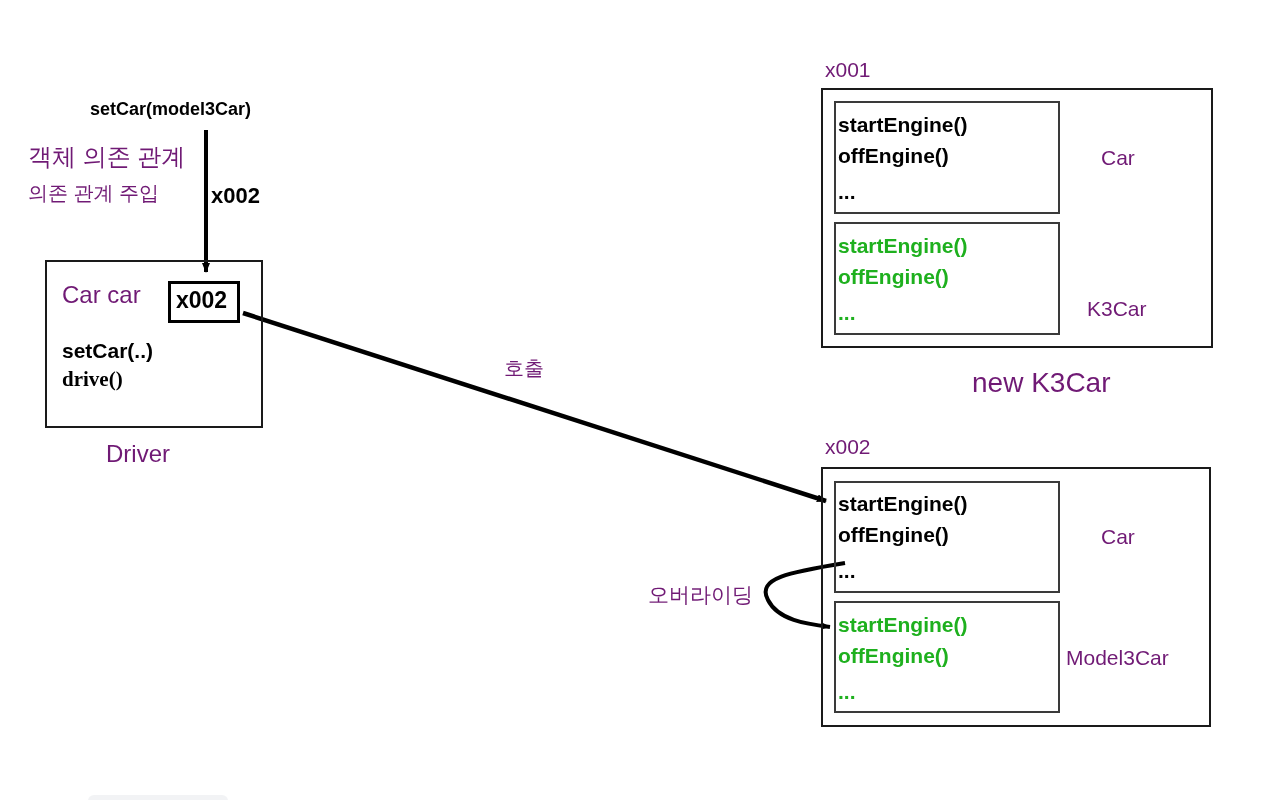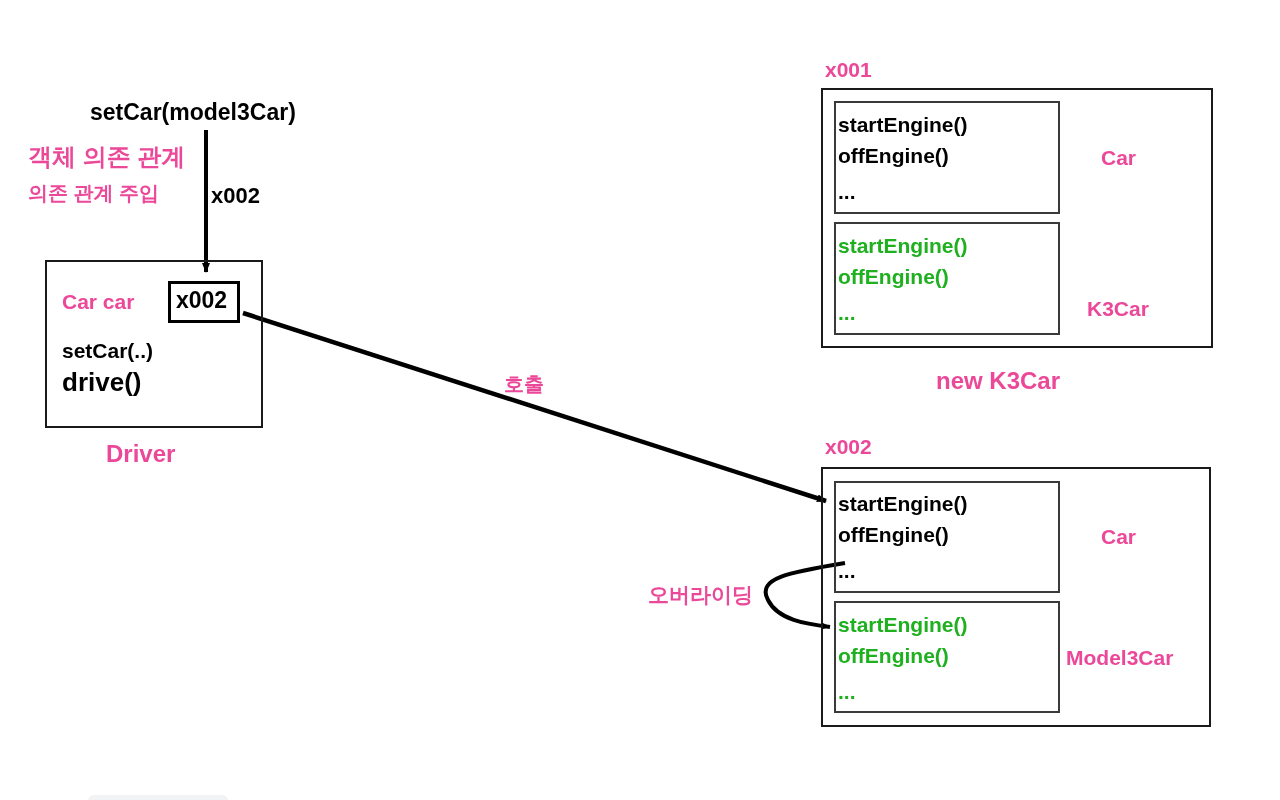--- a/index.html
+++ b/index.html
@@ -25,22 +25,22 @@
     pointer-events: none;
   }
   .txt {
     position: absolute;
     white-space: nowrap;
     line-height: 1.1;
   }
 
   
   .gray-bold {
-    color: #ec4899;
-    font-weight: bold;
+    color: #701a75;
+    font-weight: normal;
   }
   .black-bold {
     color: #000000;
     font-weight: bold;
   }
   .green-bold {
     color: #1eb01e;
     font-weight: bold;
   }
 
@@ -61,47 +61,47 @@
     position: absolute;
     border: 3px solid #000000;
     background: #ffffff;
     box-sizing: border-box;
   }
 
   
   #driver-box        { left: 45px;  top: 260px; width: 218px; height: 168px; }
   #driver-slot-box   { left: 168px; top: 281px; width: 72px;  height: 42px;  }
   #driver-slot-value { left: 176px; top: 288px; font-size: 23px; }
-  #driver-field-label{ left: 62px;  top: 290px; font-size: 21px; }
+  #driver-field-label{ left: 62px;  top: 282px; font-size: 24px; }
   #driver-method-1   { left: 62px;  top: 339px; font-size: 21px; }
-  #driver-method-2   { left: 62px;  top: 368px; font-size: 26px; }
+  #driver-method-2   { left: 62px;  top: 368px; font-size: 21px; font-family: Liberation Serif, serif; }
   #driver-caption    { left: 106px; top: 441px; font-size: 24px; }
 
   
-  #setcar-label      { left: 90px;  top: 100px; font-size: 23px; }
+  #setcar-label      { left: 90px;  top: 100px; font-size: 18px; }
   #dep-line-1        { left: 28px;  top: 144px; font-size: 24px; }
   #dep-line-2        { left: 28px;  top: 182px; font-size: 20px; text-align: center; }
   #injected-ref      { left: 211px; top: 184px; font-size: 22px; }
-  #call-label        { left: 504px; top: 373px; font-size: 20px; }
+  #call-label        { left: 504px; top: 357px; font-size: 20px; }
   #override-label    { left: 648px; top: 583px; font-size: 21px; text-align: right; }
 
   
   #k3-id-label       { left: 825px; top: 58px;  font-size: 21px; }
   #k3-outer          { left: 821px; top: 88px;  width: 392px; height: 260px; }
   #k3-car-inner      { left: 834px; top: 101px; width: 226px; height: 113px; }
   #k3-car-m1         { left: 838px; top: 113px; font-size: 21px; }
   #k3-car-m2         { left: 838px; top: 144px; font-size: 21px; }
   #k3-car-m3         { left: 838px; top: 180px; font-size: 21px; }
   #k3-car-type       { left: 1101px;top: 146px; font-size: 21px; }
   #k3-sub-inner      { left: 834px; top: 222px; width: 226px; height: 113px; }
   #k3-sub-m1         { left: 838px; top: 234px; font-size: 21px; }
   #k3-sub-m2         { left: 838px; top: 265px; font-size: 21px; }
   #k3-sub-m3         { left: 838px; top: 301px; font-size: 21px; }
   #k3-sub-type       { left: 1087px;top: 268px; font-size: 21px; margin-top: 29px; }
-  #k3-caption        { left: 936px; top: 368px; font-size: 24px; }
+  #k3-caption        { left: 972px; top: 368px; font-size: 28px; }
 
   
   #m3-id-label       { left: 825px; top: 435px; font-size: 21px; }
   #m3-outer          { left: 821px; top: 467px; width: 390px; height: 260px; }
   #m3-car-inner      { left: 834px; top: 481px; width: 226px; height: 112px; }
   #m3-car-m1         { left: 838px; top: 492px; font-size: 21px; }
   #m3-car-m2         { left: 838px; top: 523px; font-size: 21px; }
   #m3-car-m3         { left: 838px; top: 559px; font-size: 21px; }
   #m3-car-type       { left: 1101px;top: 525px; font-size: 21px; }
   #m3-sub-inner      { left: 834px; top: 601px; width: 226px; height: 112px; }

